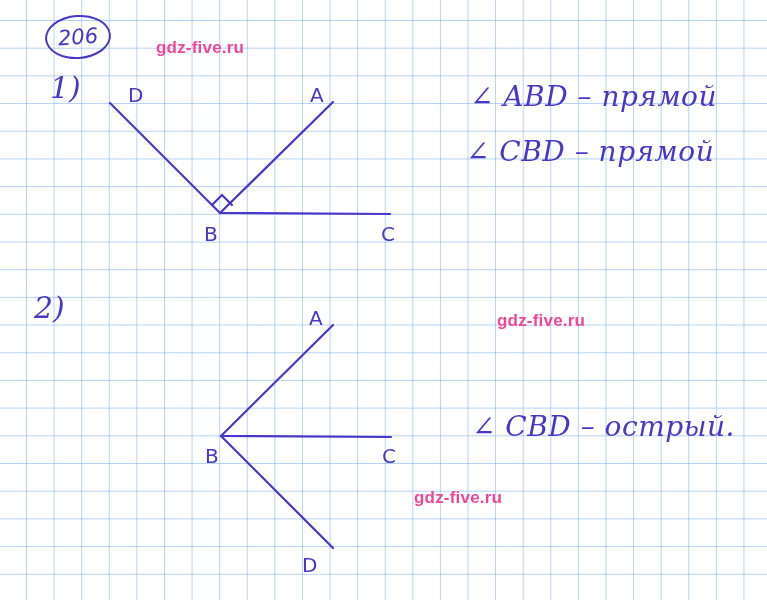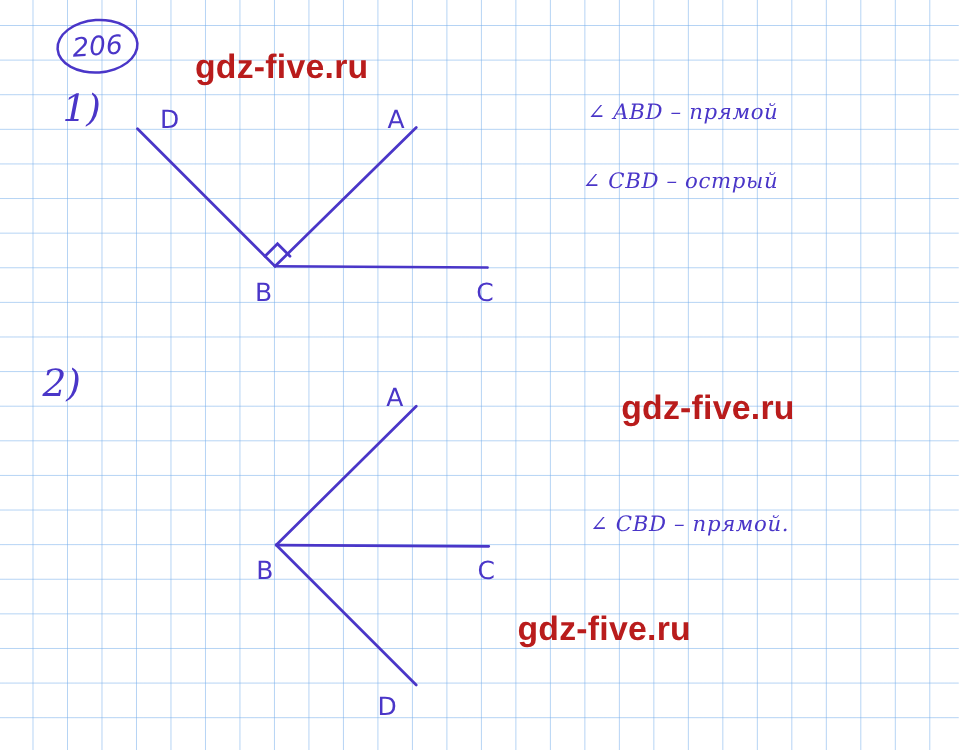--- a/index.html
+++ b/index.html
@@ -14,26 +14,26 @@
       font-family: "DejaVu Sans", sans-serif;
     }
     .page { position: absolute; left: 0; top: 0; width: 767px; height: 600px; }
     svg.drawing { position: absolute; left: 0; top: 0; }
     .hand {
       position: absolute; color: #4a36c8;
       font-family: "DejaVu Serif", serif; font-style: italic;
       white-space: nowrap;
     }
     .watermark {
-      position: absolute; color: #b91c1c;
+      position: absolute; color: #ec4899;
       font-family: "Liberation Sans", sans-serif; font-weight: bold;
-      font-size: 27px; letter-spacing: 0.2px; white-space: nowrap;
+      font-size: 17px; letter-spacing: 0.2px; white-space: nowrap;
     }
     .label { position: absolute; color: #4a36c8; font-family: "DejaVu Sans", sans-serif; font-size: 20px; font-weight: normal; }
-    .answer { font-size: 17px; letter-spacing: 0.5px; }
+    .answer { font-size: 28px; letter-spacing: 0.5px; }
     .problem-badge {
       position: absolute; left: 45px; top: 15px; width: 62px; height: 40px;
       border: 2px solid #4a36c8; border-radius: 50%;
       display: flex; align-items: center; justify-content: center;
       color: #4a36c8; font-family: "DejaVu Sans", sans-serif; font-style: italic; font-size: 21px;
       transform: rotate(-4deg);
     }
   </style>
 </head>
 <body>
@@ -61,22 +61,22 @@
       <line x1="221" y1="436" x2="333" y2="548"></line>
     </g>
   </svg>
 
   <div class="hand" style="left:50px; top:70px; font-size:30px;">1)</div>
   <div class="label" style="left:128px; top:83px;">D</div>
   <div class="label" style="left:310px; top:83px;">A</div>
   <div class="label" style="left:204px; top:222px;">B</div>
   <div class="label" style="left:381px; top:222px;">C</div>
   <div class="hand answer" style="left:470px; top:80px;">∠ ABD – прямой</div>
-  <div class="hand answer" style="left:466px; top:135px;">∠ CBD – острый</div>
+  <div class="hand answer" style="left:466px; top:135px;">∠ CBD – прямой</div>
 
   <div class="hand" style="left:34px; top:290px; font-size:30px;">2)</div>
   <div class="label" style="left:309px; top:306px;">A</div>
   <div class="label" style="left:205px; top:444px;">B</div>
   <div class="label" style="left:382px; top:444px;">C</div>
   <div class="label" style="left:302px; top:553px;">D</div>
-  <div class="hand answer" style="left:472px; top:410px;">∠ CBD – прямой.</div>
+  <div class="hand answer" style="left:472px; top:410px;">∠ CBD – острый.</div>
 
 </div>
 
 </body></html>

